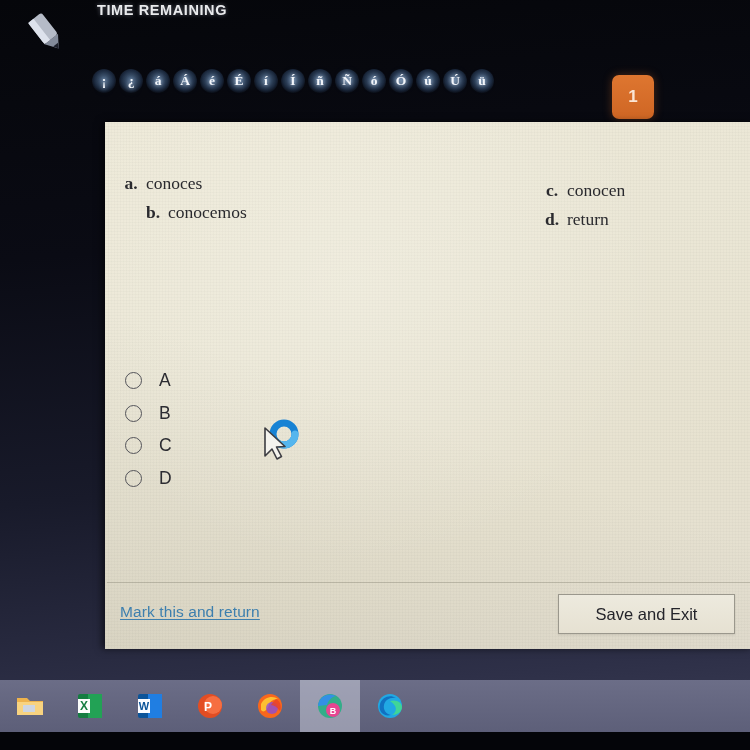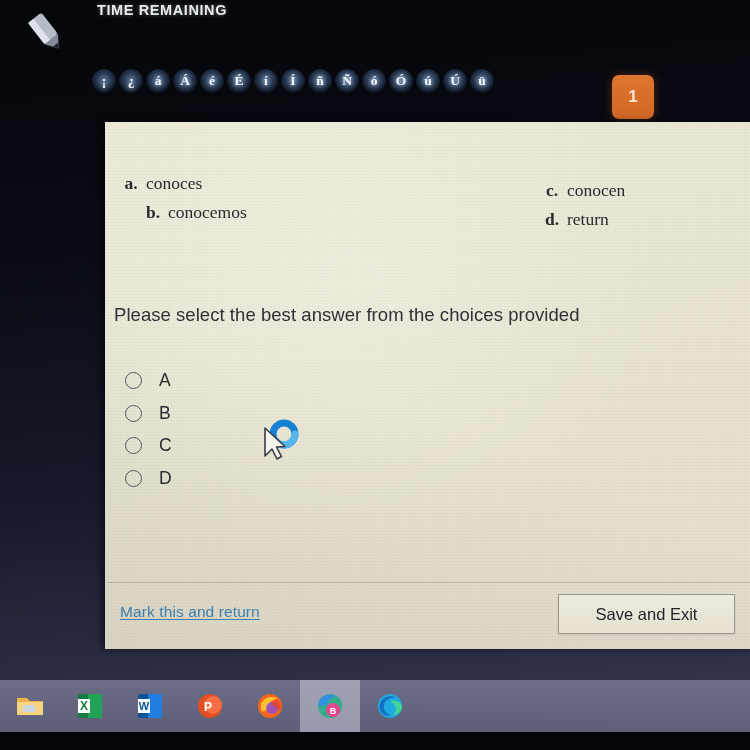--- a/index.html
+++ b/index.html
@@ -139,21 +139,20 @@
     <div class="pc opt opt-b">
       <span class="ltr">b.</span><span>conocemos</span>
     </div>
     <div class="pc opt opt-c">
       <span class="ltr">c.</span><span>conocen</span>
     </div>
     <div class="pc opt opt-d">
       <span class="ltr">d.</span><span>return</span>
     </div>
 
-    <div class="pc instr">Please select the best answer from the choices provided</div>
 
     <div class="pc radio-row r-a">
       <span class="rg"></span>
       <span class="rlbl">A</span>
     </div>
     <div class="pc radio-row r-b">
       <span class="rg"></span>
       <span class="rlbl">B</span>
     </div>
     <div class="pc radio-row r-c">

